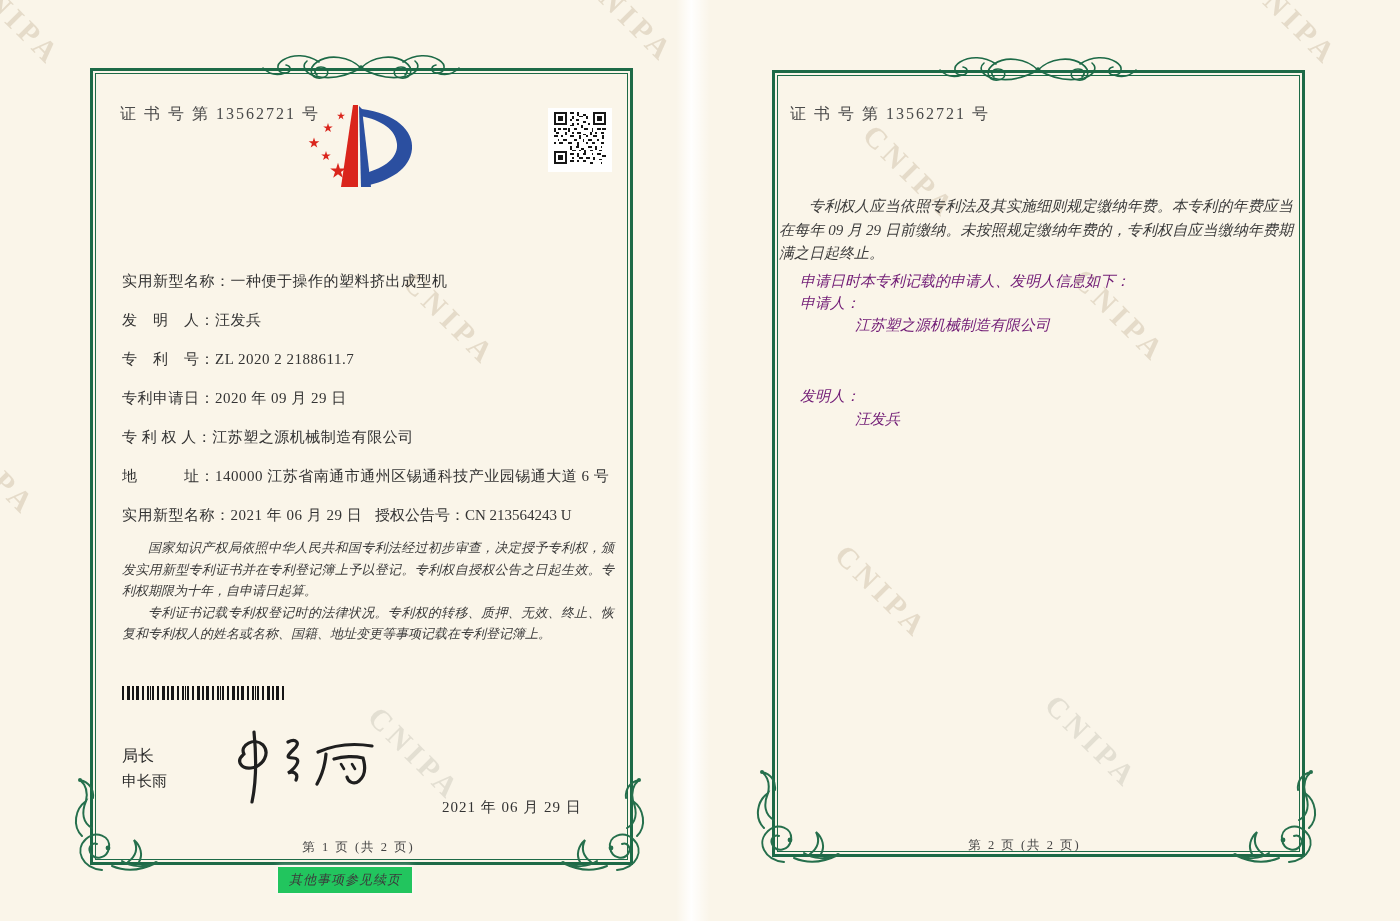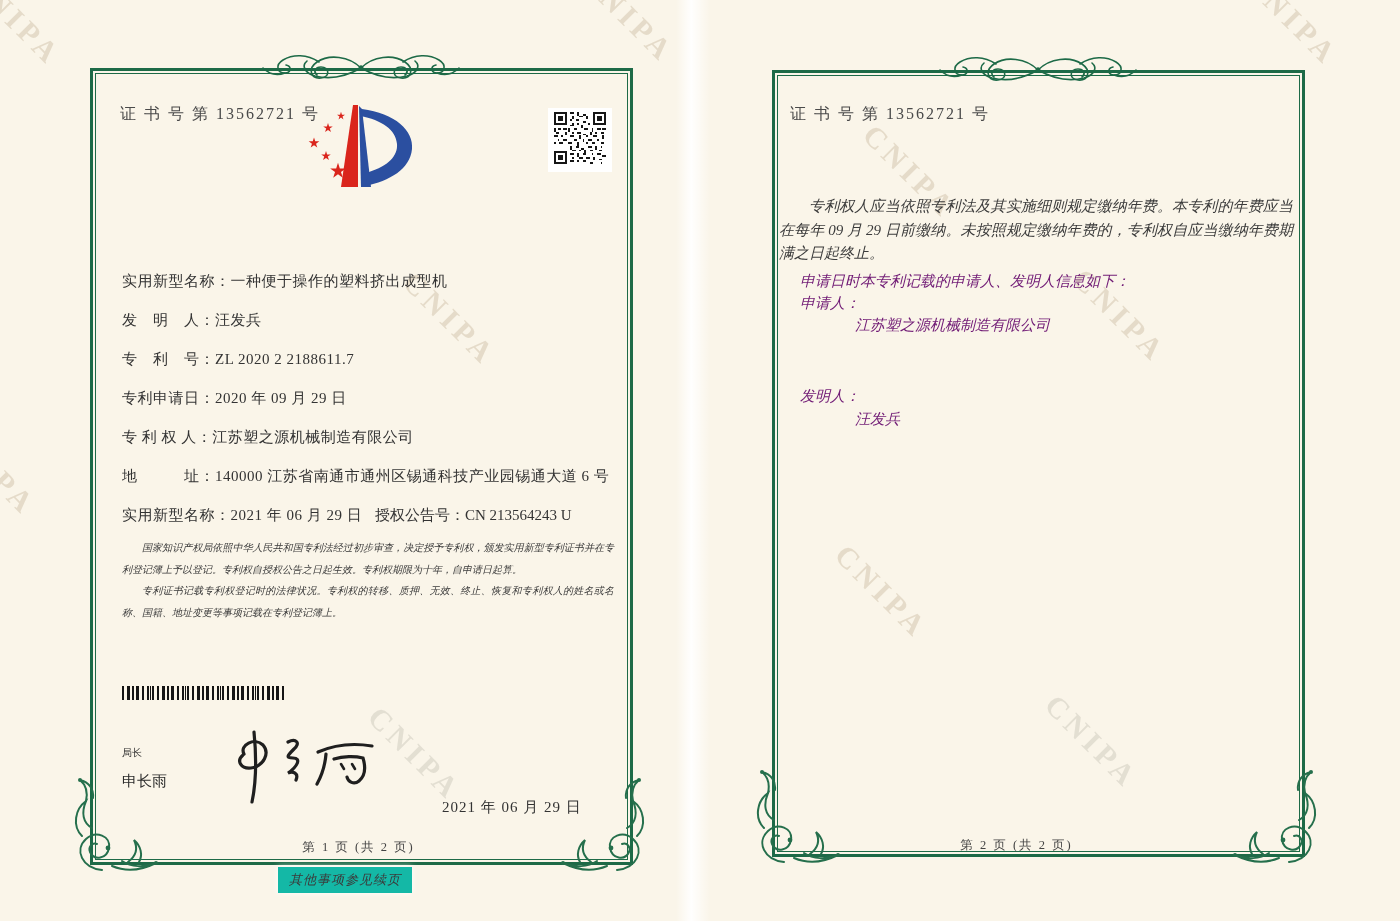--- a/index.html
+++ b/index.html
@@ -41,38 +41,38 @@
   .abs{position:absolute;z-index:4;}
   .certno{font-size:16px;letter-spacing:2px;color:#4a4a4a;}
   .title{
     width:537px;text-align:center;font-size:34px;font-weight:bold;
     letter-spacing:7px;color:#151515;
   }
   .frow{left:122px;font-size:15px;white-space:nowrap;color:#333;}
   .flabel{display:inline-block;min-width:90px;letter-spacing:.5px;}
   .fval{letter-spacing:.5px;}
   .para{
-    font-size:10px;line-height:21.5px;text-align:justify;
+    font-size:13px;line-height:21.5px;text-align:justify;
     font-style:italic;color:#3b3b3b;
   }
   .para p{margin:0;text-indent:2em;}
   .kai{font-style:italic;color:#701a75;}
   .barcode{
     height:14px;
     background-image:
       repeating-linear-gradient(90deg,#151515 0 2px,transparent 2px 5px),
       repeating-linear-gradient(90deg,#151515 0 1px,transparent 1px 7px);
   }
   .sans{font-family:"Liberation Sans","DejaVu Sans",sans-serif;color:#2a2a2a;}
   .footer{font-size:12.5px;letter-spacing:2px;color:#444;text-align:center;}
   #page1 .footer{left:90px;top:839px;width:537px;}
-  #page2 .footer{left:56px;top:837px;width:521px;}
+  #page2 .footer{left:64px;top:837px;width:521px;}
   .notebox{
     left:278px;top:867px;width:134px;height:26px;
-    background:#14b8a6;box-shadow:0 0 6px rgba(255,255,255,.9);
+    background:#22c55e;box-shadow:0 0 6px rgba(255,255,255,.9);
     display:flex;align-items:center;justify-content:center;
     font-size:13px;font-style:italic;color:#3b3b3b;letter-spacing:1px;
   }
   .gap{
     position:absolute;left:676px;top:0;width:34px;height:921px;z-index:0;
     background:linear-gradient(90deg,rgba(255,255,255,0),rgba(255,255,255,.95) 45%,rgba(255,255,255,0));
   }
   .qrbox{background:#fff;padding:4px;}
 </style>
 </head>
@@ -208,21 +208,21 @@
     <span style="position:absolute;left:253px"><span>授权公告号：</span><span>CN 213564243 U</span></span>
   </div>
 
   <div class="abs para" style="left:122px;top:537px;width:492px">
     <p>国家知识产权局依照中华人民共和国专利法经过初步审查，决定授予专利权，颁发实用新型专利证书并在专利登记簿上予以登记。专利权自授权公告之日起生效。专利权期限为十年，自申请日起算。</p>
     <p>专利证书记载专利权登记时的法律状况。专利权的转移、质押、无效、终止、恢复和专利权人的姓名或名称、国籍、地址变更等事项记载在专利登记簿上。</p>
   </div>
 
   <div class="abs barcode" style="left:122px;top:686px;width:162px"></div>
 
-  <div class="abs sans" style="left:122px;top:746px;font-size:10px">局长</div>
+  <div class="abs sans" style="left:122px;top:746px;font-size:16px">局长</div>
   <div class="abs sans" style="left:122px;top:772px;font-size:15px">申长雨</div>
 
   <svg class="abs" style="left:222px;top:722px" width="165" height="88" viewBox="0 0 165 88">
     <g fill="none" stroke="#1f1f1f" stroke-width="3.2" stroke-linecap="round">
       <path d="M22 32 C 17 23, 33 15, 41 23 C 48 31, 42 44, 29 46 C 19 47, 14 39, 21 33"></path>
       <path d="M32 10 C 34 30, 35 56, 30 80"></path>
       <path d="M66 20 C 74 16, 79 21, 72 27 C 66 33, 63 36, 71 36 C 80 36, 75 45, 66 51 C 71 49, 77 51, 74 58"></path>
       <path d="M96 30 C 112 23, 132 21, 150 24"></path>
       <path d="M104 32 C 103 44, 100 53, 95 62"></path>
       <path d="M112 37 C 121 34, 133 34, 141 36 C 144 46, 143 54, 137 59 C 132 63, 126 60, 125 55"></path>

